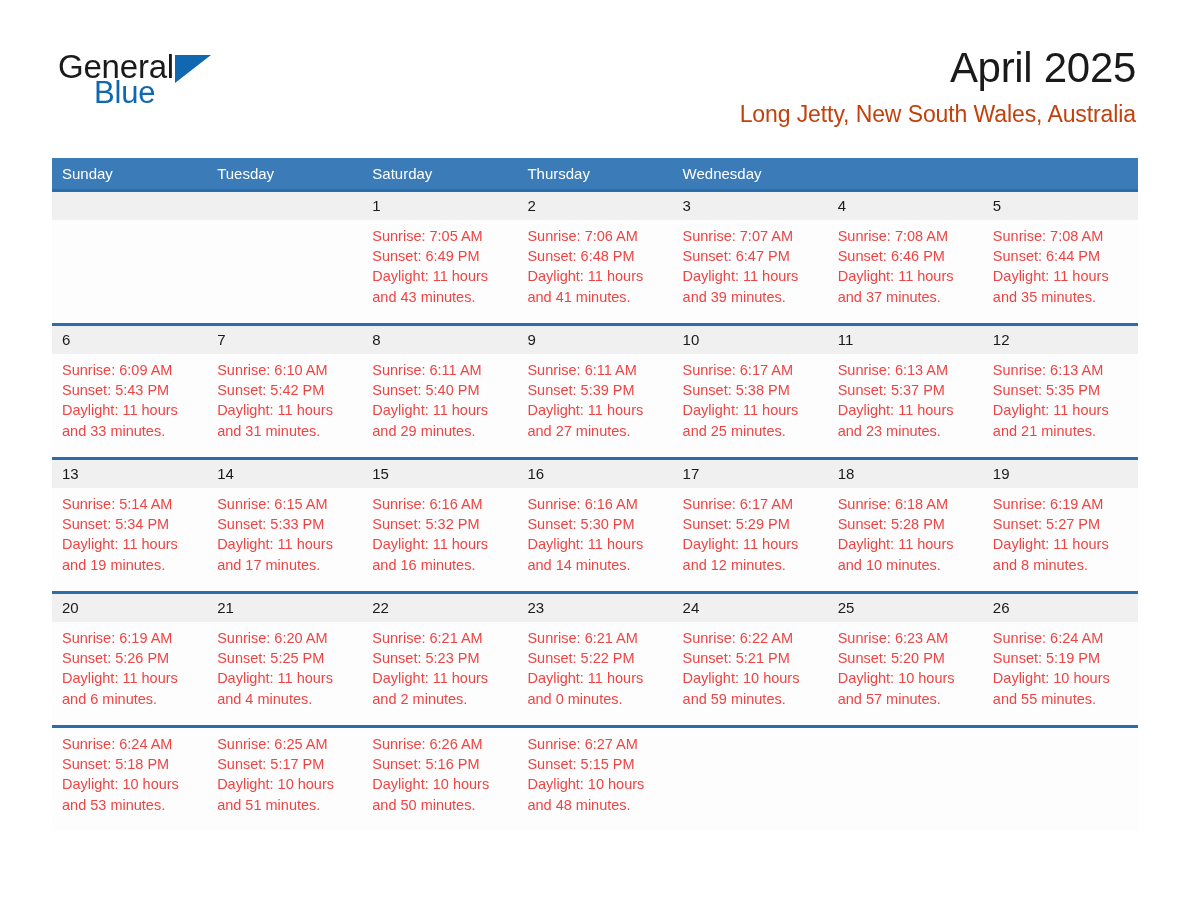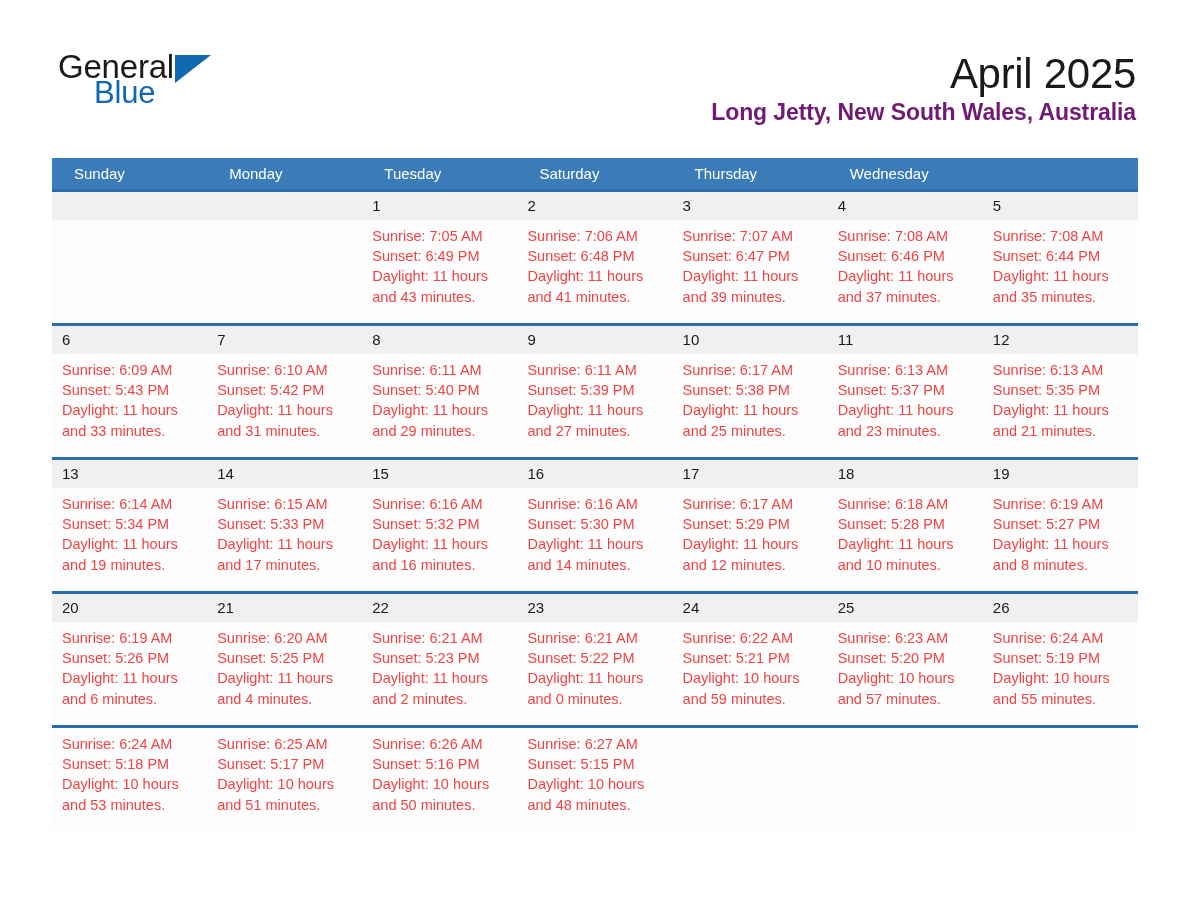--- a/index.html
+++ b/index.html
@@ -59,35 +59,35 @@
     line-height: 1;
     letter-spacing: -0.2px;
     display: block;
     margin-top: -6px;
     margin-left: 36px;
   }
 
   .title-block {
     position: absolute;
     right: 52px;
-    top: 52px;
+    top: 46px;
     text-align: right;
   }
   .month-title {
     font-size: 42px;
     color: #1a1a1a;
     line-height: 1.05;
     font-weight: 400;
     letter-spacing: -0.3px;
   }
   .location {
     font-size: 23px;
-    color: #701a75;
-    margin-top: 3px;
-    font-weight: 700;
+    color: #c2410c;
+    margin-top: 11px;
+    font-weight: 400;
     letter-spacing: -0.1px;
   }
 
   
   .calendar {
     position: absolute;
     left: 52px;
     top: 158px;
     width: 1086px;
   }
@@ -95,21 +95,21 @@
   .weekday-row {
     display: grid;
     grid-template-columns: repeat(7, 1fr);
     background: #3b7bb8;
     height: 31px;
   }
   .weekday {
     color: #ffffff;
     font-size: 15px;
     line-height: 31px;
-    padding-left: 22px;
+    padding-left: 10px;
     white-space: nowrap;
   }
 
   .week {
     position: relative;
   }
   .week-rule {
     height: 3px;
     background: #2b6cab;
     width: 100%;
@@ -156,21 +156,20 @@
       <div class="month-title">April 2025</div>
       <div class="location">Long Jetty, New South Wales, Australia</div>
     </div>
 
   </div>
 
   <div class="calendar">
 
     <div class="weekday-row" id="weekday-row">
         <div class="weekday">Sunday</div>
-        <div class="weekday">Monday</div>
         <div class="weekday">Tuesday</div>
         <div class="weekday">Saturday</div>
         <div class="weekday">Thursday</div>
         <div class="weekday">Wednesday</div>
       </div>
 
     <div id="weeks-container">
         <div class="week">
           <div class="week-rule"></div>
           <div class="daynum-band">
@@ -279,21 +278,21 @@
             <div class="daynum">13</div>
             <div class="daynum">14</div>
             <div class="daynum">15</div>
             <div class="daynum">16</div>
             <div class="daynum">17</div>
             <div class="daynum">18</div>
             <div class="daynum">19</div>
           </div>
           <div class="content-band">
             <div class="cell-body">
-              <div>Sunrise: 6:14 AM</div>
+              <div>Sunrise: 5:14 AM</div>
               <div>Sunset: 5:34 PM</div>
               <div>Daylight: 11 hours</div>
               <div>and 19 minutes.</div>
             </div>
             <div class="cell-body">
               <div>Sunrise: 6:15 AM</div>
               <div>Sunset: 5:33 PM</div>
               <div>Daylight: 11 hours</div>
               <div>and 17 minutes.</div>
             </div>

